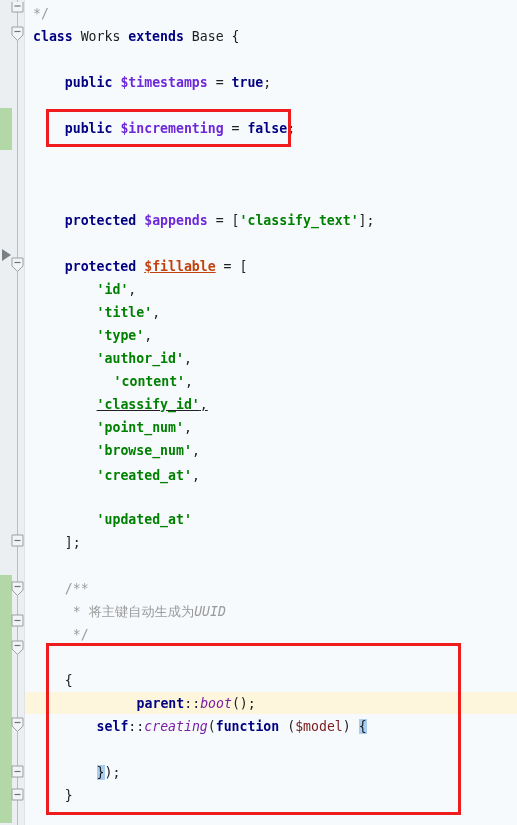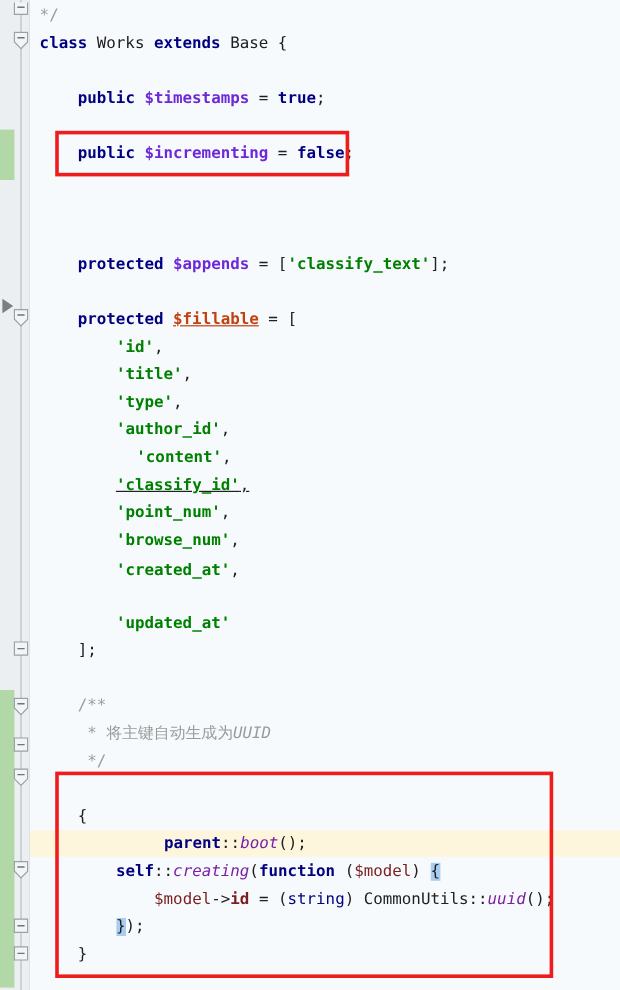--- a/index.html
+++ b/index.html
@@ -228,21 +228,20 @@
       <div class="line" style="top: 464px; left: 71.6px;"><span class="str">'created_at'</span><span class="plain">,</span></div>
       <div class="line" style="top: 508px; left: 71.6px;"><span class="str">'updated_at'</span></div>
       <div class="line" style="top: 531px; left: 39.8px;"><span class="plain">];</span></div>
       <div class="line" style="top: 554px; left: 8px;"></div>
       <div class="line" style="top: 577px; left: 39.8px;"><span class="cmt">/**</span></div>
       <div class="line" style="top: 600px; left: 47.75px;"><span class="cmt">* 将主键自动生成为</span><span class="cmt-i">UUID</span></div>
       <div class="line" style="top: 623px; left: 47.75px;"><span class="cmt">*/</span></div>
       <div class="line" style="top: 669px; left: 39.8px;"><span class="plain">{</span></div>
       <div class="line" style="top: 692px; left: 71.6px; margin-left: 40px;"><span class="kw">parent</span><span class="plain">::</span><span class="mem">boot</span><span class="plain">();</span></div>
       <div class="line" style="top: 715px; left: 71.6px; text-align: right;"><span class="kw">self</span><span class="plain">::</span><span class="mem">creating</span><span class="plain">(</span><span class="kw">function </span><span class="plain">(</span><span class="lvar">$model</span><span class="plain">) </span><span class="brace-hl">{</span></div>
-      <div class="line" style="top: 738px; left: 103.4px;"><span class="lvar">$model</span><span class="plain">-&gt;</span><span class="field">id</span><span class="plain"> = (</span><span class="cast">string</span><span class="plain">) CommonUtils::</span><span class="mem">uuid</span><span class="plain">();</span></div>
       <div class="line" style="top: 761px; left: 71.6px;"><span class="brace-hl">}</span><span class="plain">);</span></div>
       <div class="line" style="top: 784px; left: 39.8px;"><span class="plain">}</span></div>
     </div>
 
   <div id="annHolder">
       <div class="redbox" style="left: 46px; top: 109px; width: 245px; height: 38px; border-color: rgb(238, 28, 28);"></div>
       <div class="redbox" style="left: 46px; top: 643px; width: 415px; height: 172px; border-color: rgb(238, 28, 28);"></div>
     </div>
 
 </div>

